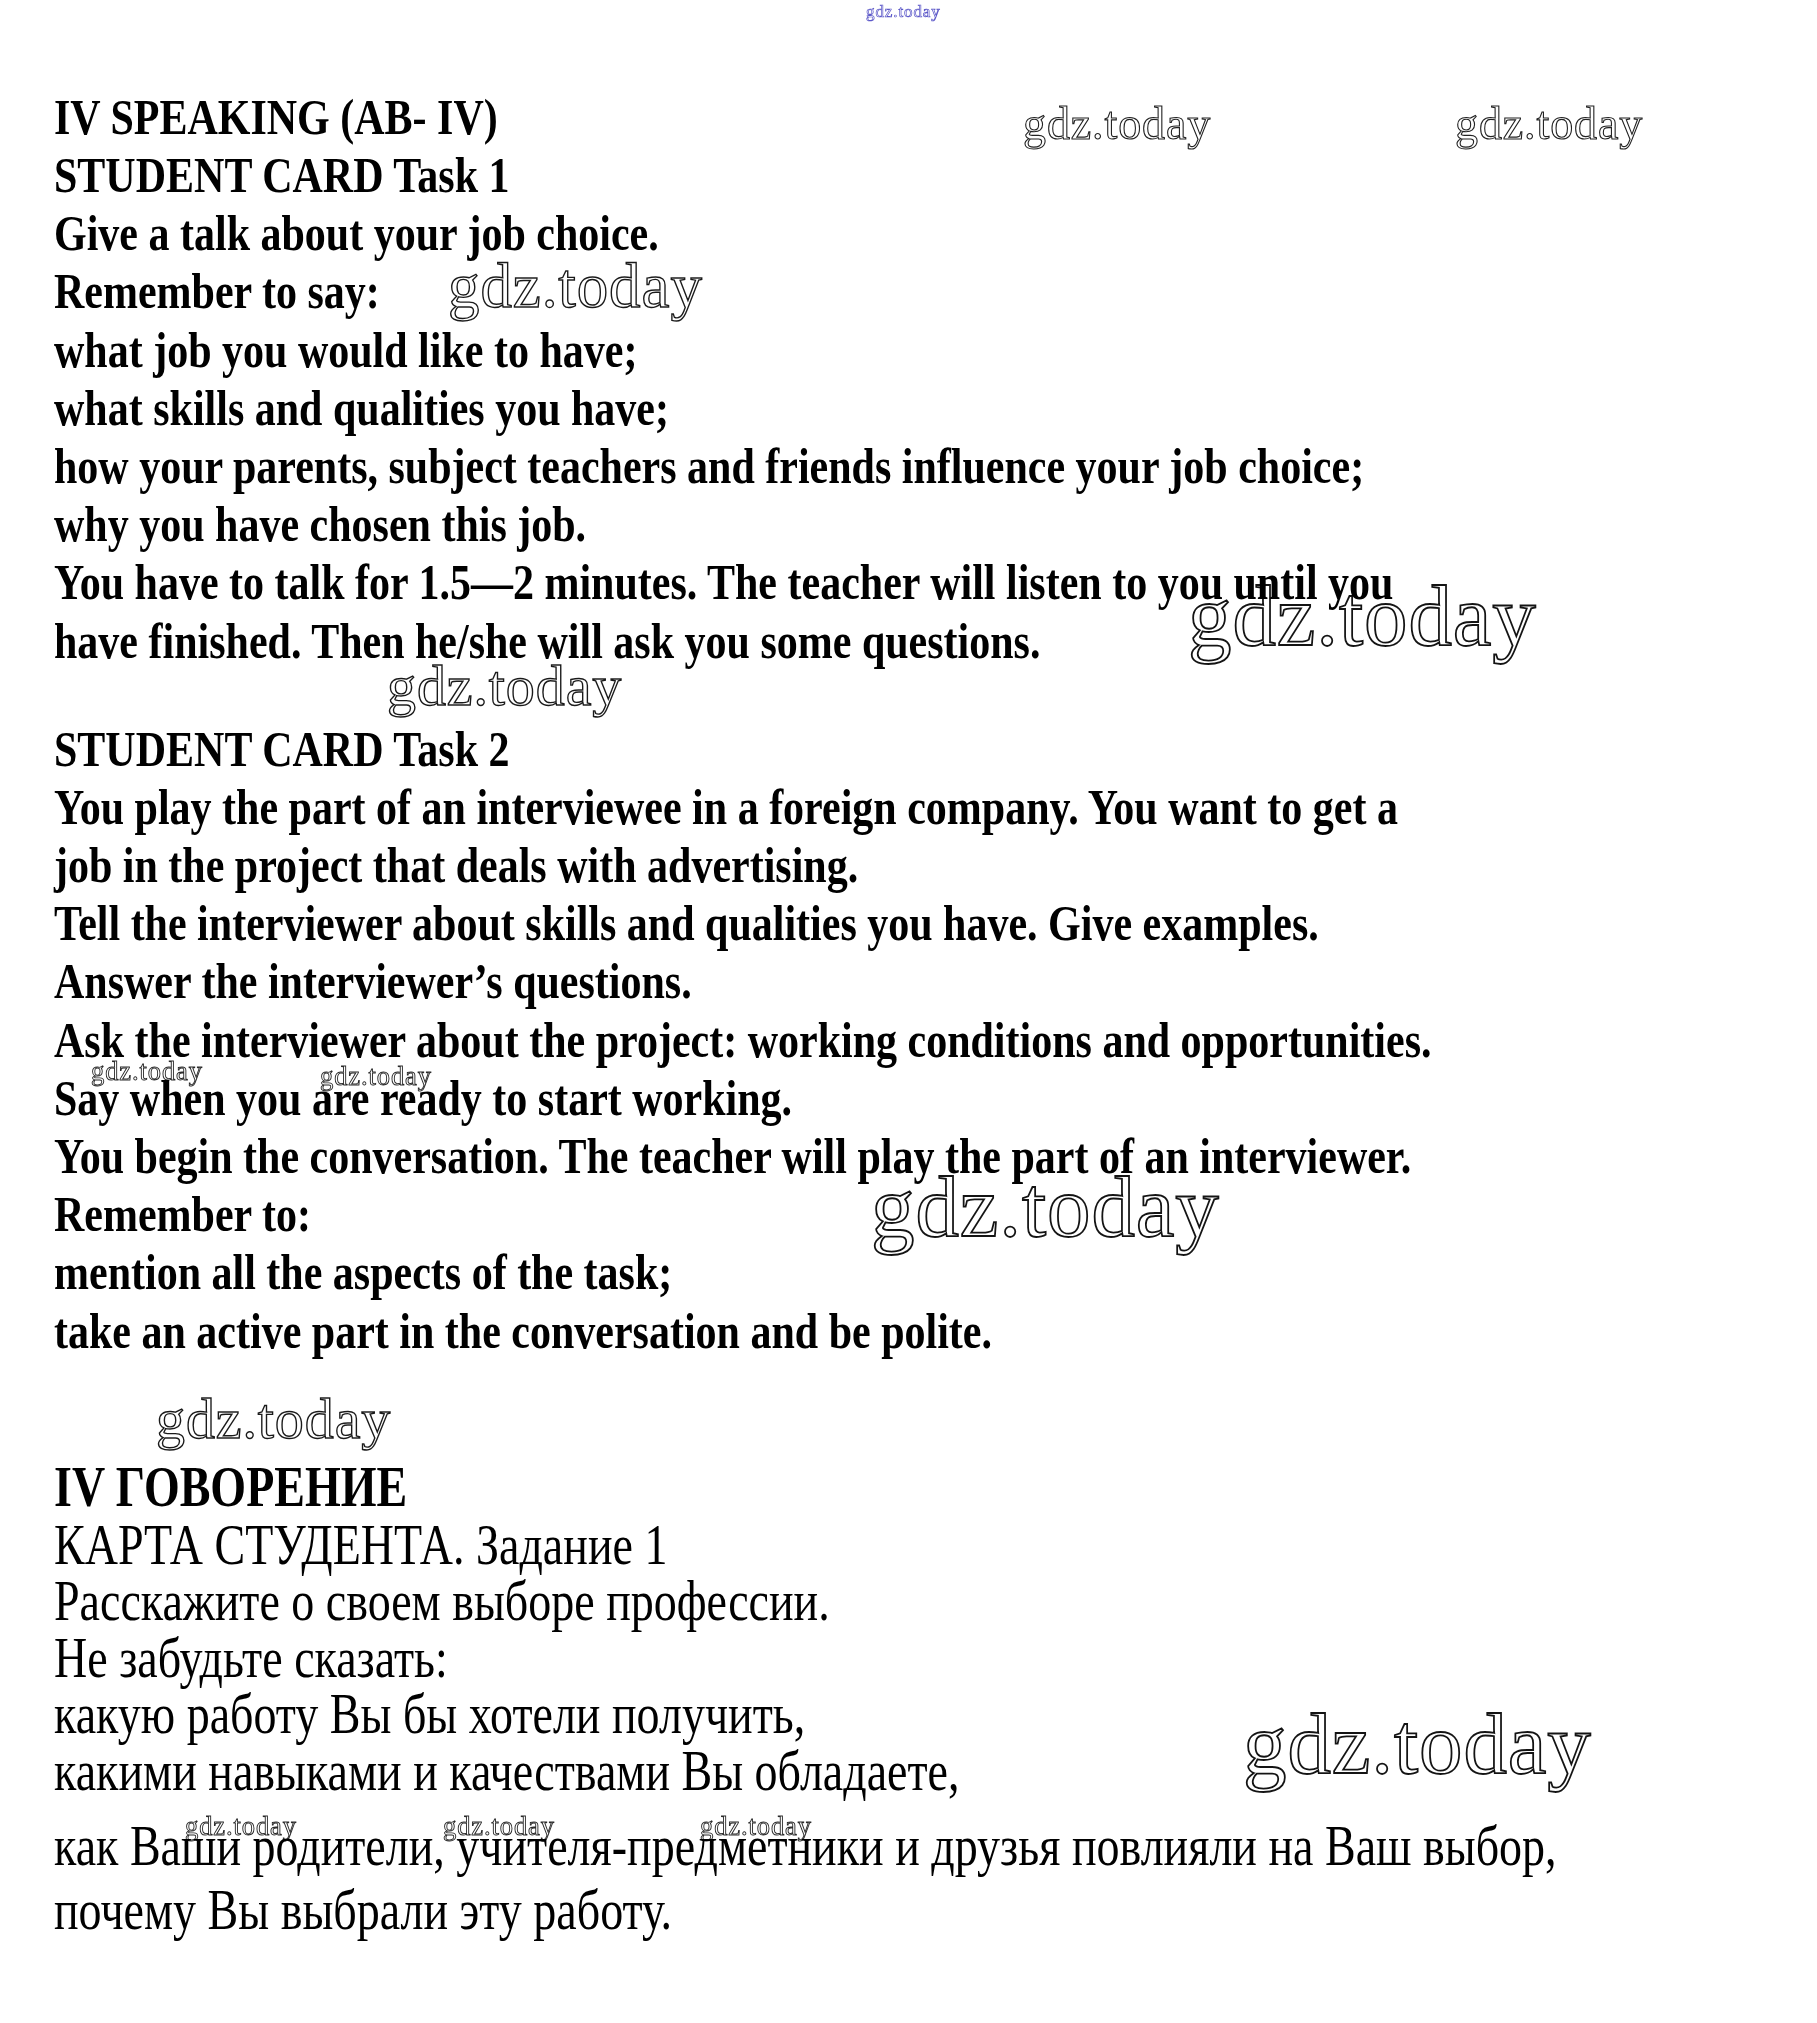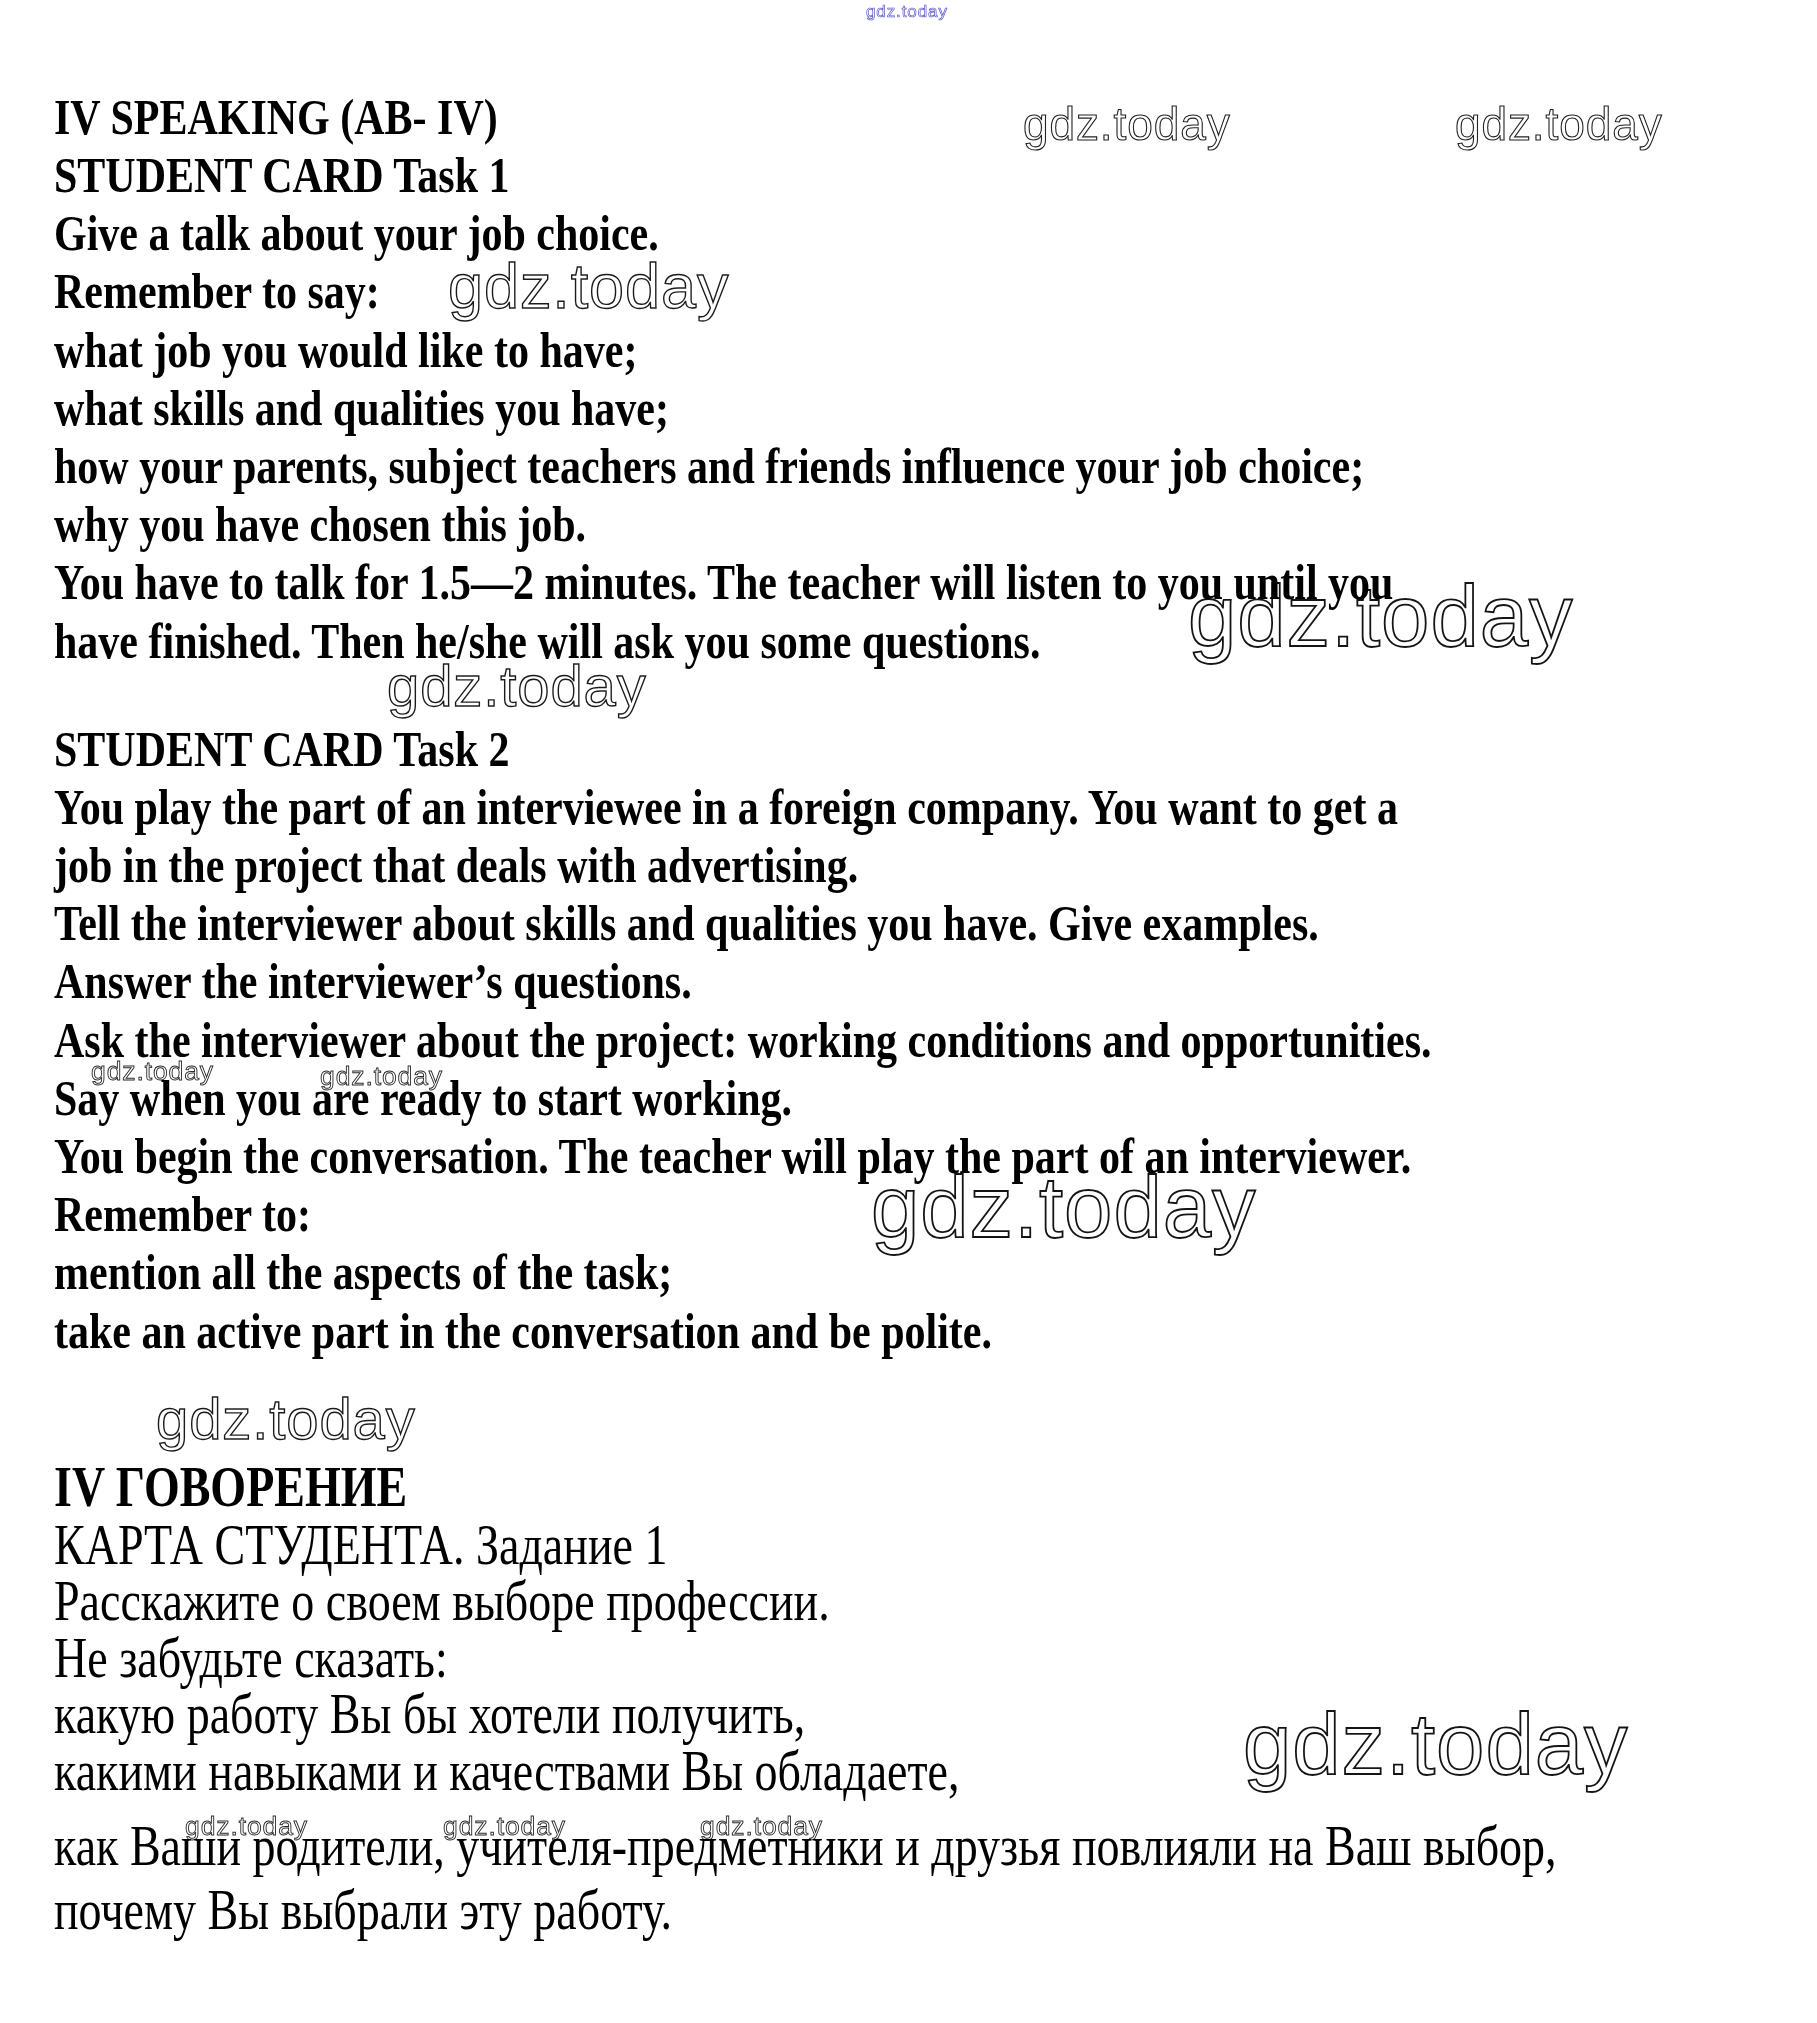--- a/index.html
+++ b/index.html
@@ -21,21 +21,21 @@
     transform-origin:0 0;
   }
   .en{font-weight:bold;font-size:42px;}
   .ru{font-weight:normal;font-size:46px;}
   .ru-b{font-weight:bold;font-size:46px;}
 
   
   .wm{
     position:absolute;
     white-space:nowrap;
-    font-family:Liberation Sans, sans-serif;
+    font-family:Liberation Serif, serif;
     line-height:1;
     letter-spacing:0.9px;
     color:#333333;
   }
   .wm.big{font-size:87px;}
   .wm.med{font-size:58px;}
   .wm.topr{font-size:46px;}
   .wm.inline{font-size:63px;}
   .wm.sm{font-size:26.5px;}
   .wm.tiny{font-size:17px;color:#5b57c8;}

